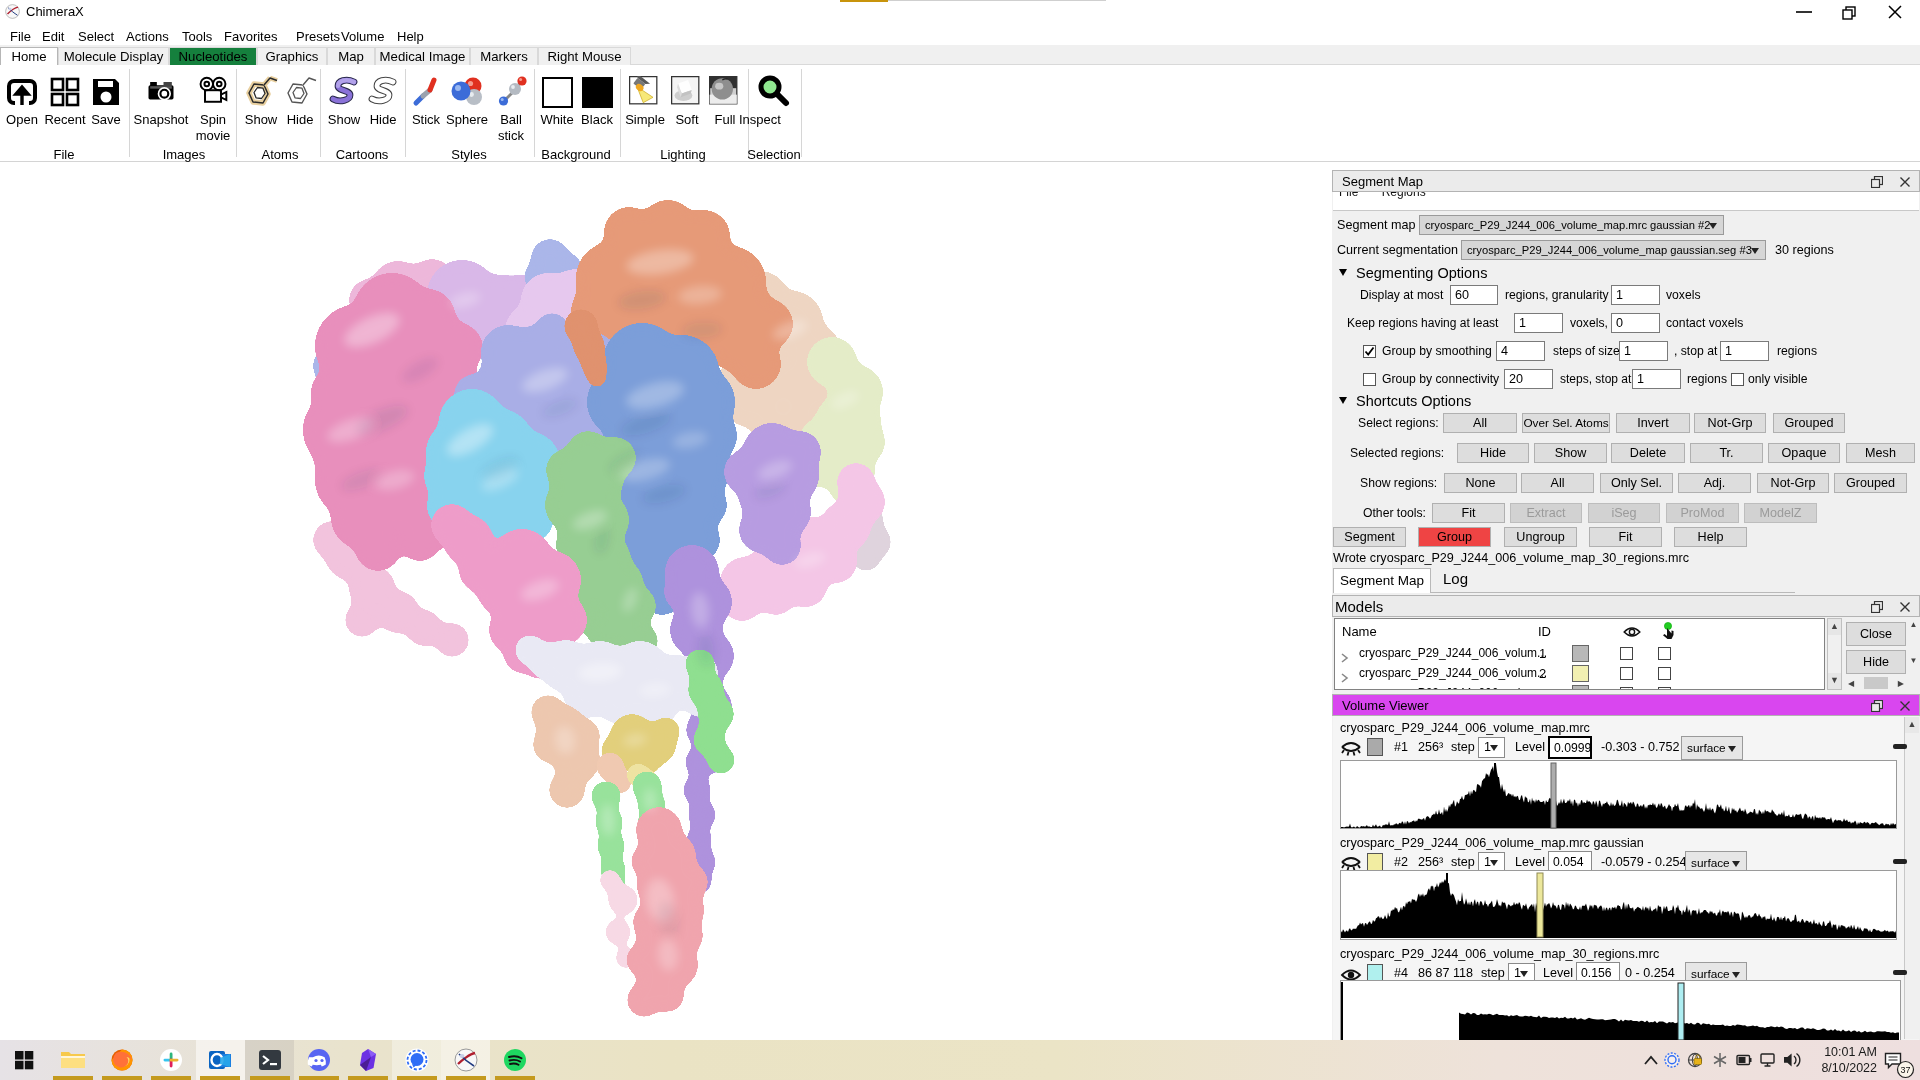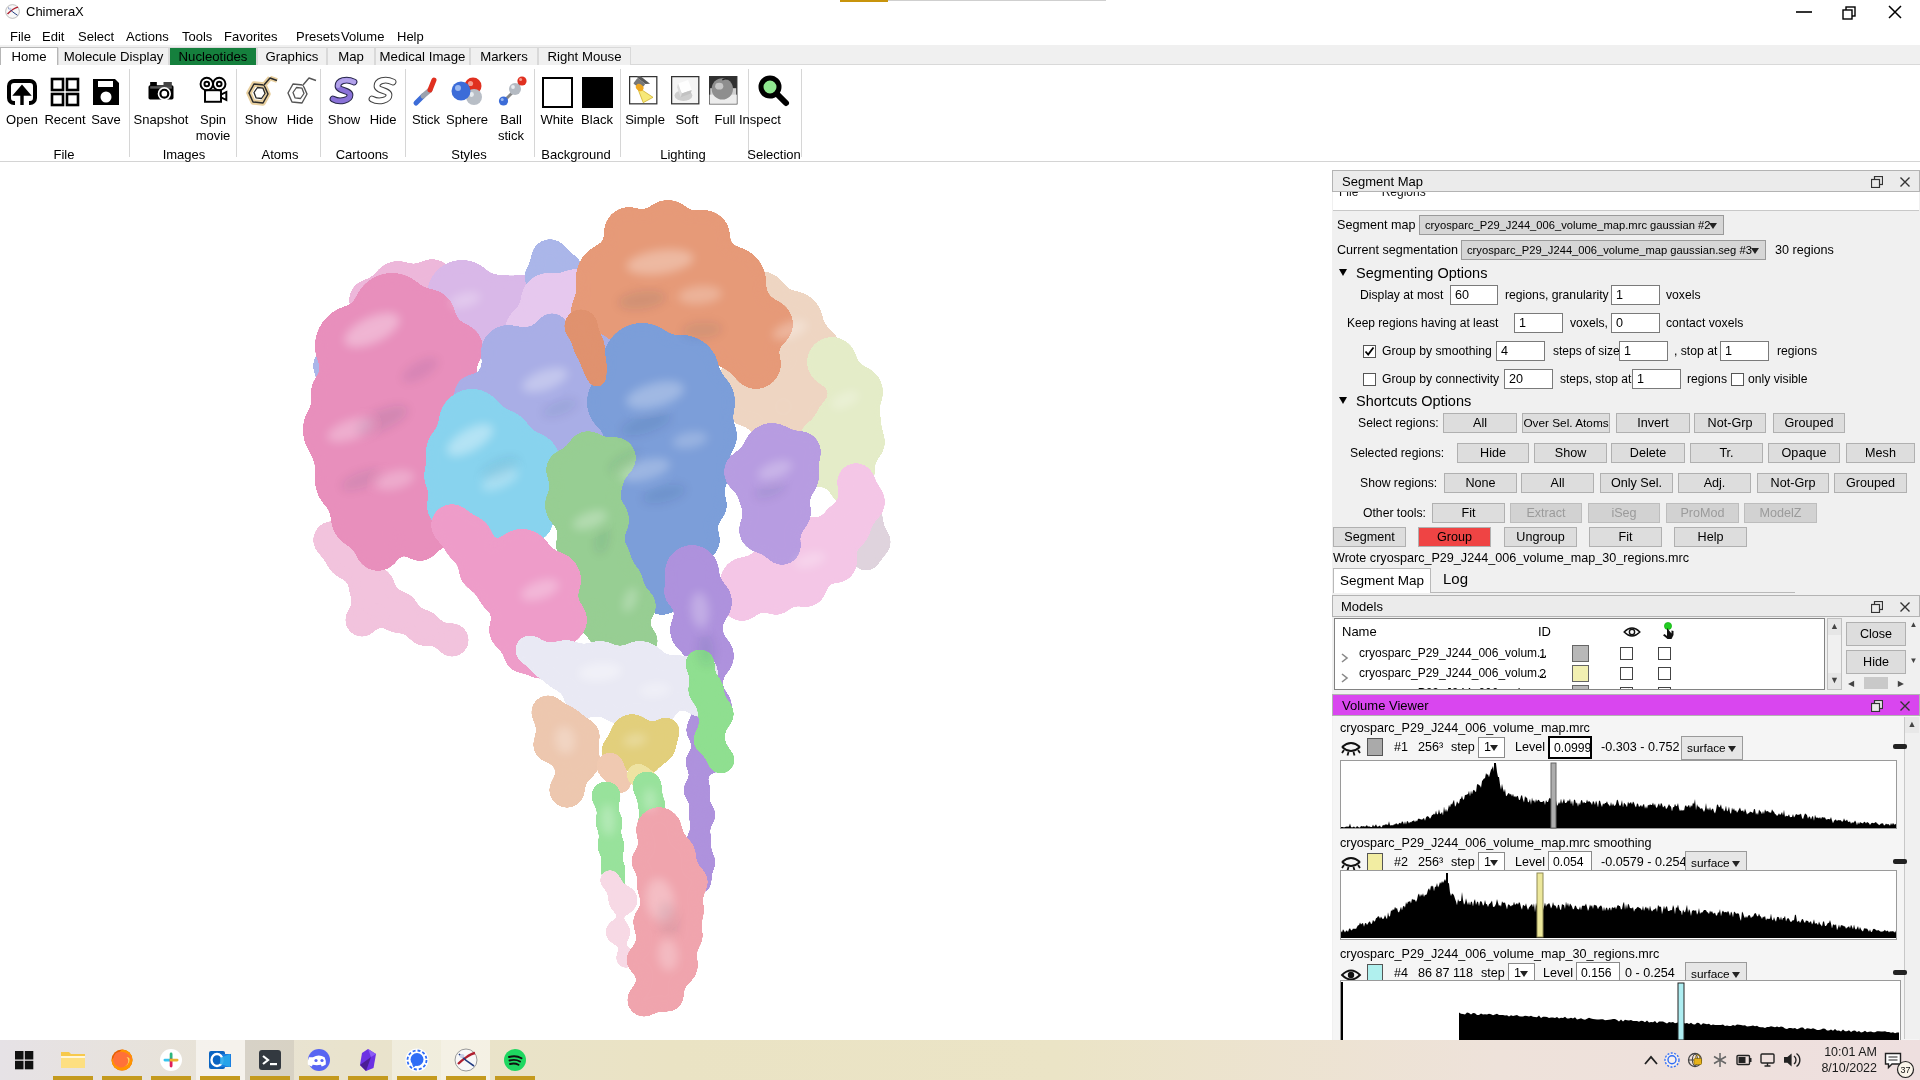--- a/index.html
+++ b/index.html
@@ -743,21 +743,21 @@
     <div style="position:absolute;left:412px;top:333px;width:73px;height:20px;background:#d2d2d2;border:1px solid #bdbdbd;color:#9b9b9b;font-size:12.6px;line-height:18px;text-align:center;white-space:nowrap">ModelZ</div>
     <div style="position:absolute;left:1px;top:357px;width:73px;height:20px;background:#ddd;border:1px solid #b0b0b0;color:#000;font-size:12.6px;line-height:18px;text-align:center;white-space:nowrap">Segment</div>
     <div style="position:absolute;left:86px;top:357px;width:73px;height:20px;background:#ef4444;border:1px solid #b0b0b0;color:#000;font-size:12.6px;line-height:18px;text-align:center;white-space:nowrap">Group</div>
     <div style="position:absolute;left:172px;top:357px;width:73px;height:20px;background:#ddd;border:1px solid #b0b0b0;color:#000;font-size:12.6px;line-height:18px;text-align:center;white-space:nowrap">Ungroup</div>
     <div style="position:absolute;left:257px;top:357px;width:73px;height:20px;background:#ddd;border:1px solid #b0b0b0;color:#000;font-size:12.6px;line-height:18px;text-align:center;white-space:nowrap">Fit</div>
     <div style="position:absolute;left:342px;top:357px;width:73px;height:20px;background:#ddd;border:1px solid #b0b0b0;color:#000;font-size:12.6px;line-height:18px;text-align:center;white-space:nowrap">Help</div>
     <div style="position:absolute;left:1px;top:381px;font-size:12.6px;white-space:nowrap;color:#000;">Wrote cryosparc_P29_J244_006_volume_map_30_regions.mrc</div>
     <div class="abs" style="left:99px;top:422px;width:364px;height:1px;background:#b9b9b9"></div>
     <div class="abs" style="left:1px;top:398px;width:98px;height:25px;background:#fff;border:1px solid #b9b9b9;border-bottom:none;font-size:13.5px;text-align:center;line-height:24px">Segment Map</div>
     <div style="position:absolute;left:111px;top:400px;font-size:15px;white-space:nowrap;color:#000000;">Log</div>
-    <div style="position:absolute;left:0px;top:425px;width:588px;height:22px;background:#ebebeb;border:1px solid #b3b3b3;font-size:13px;line-height:21px;padding-left:8px">Models<svg width="12" height="12" viewBox="0 0 12 12" style="position:absolute;right:36px;top:5px">
+    <div style="position:absolute;left:0px;top:425px;width:588px;height:22px;background:#ebebeb;border:1px solid #b3b3b3;font-size:15px;line-height:21px;padding-left:2px">Models<svg width="12" height="12" viewBox="0 0 12 12" style="position:absolute;right:36px;top:5px">
         <rect x="3.5" y="0.5" width="8" height="8" fill="#ebebeb" stroke="#333" stroke-width="1.2"></rect>
         <rect x="0.5" y="3.5" width="8" height="8" fill="#ebebeb" stroke="#333" stroke-width="1.2"></rect>
       </svg><svg width="12" height="12" viewBox="0 0 12 12" style="position:absolute;right:8px;top:5px">
         <path d="M1.5 1.5 L10.5 10.5 M10.5 1.5 L1.5 10.5" stroke="#333" stroke-width="1.4"></path>
       </svg></div>
     <div class="abs" style="left:1px;top:447px;width:586px;height:75px;background:#f0f0f0"></div>
     <div class="abs" style="left:2px;top:448px;width:491px;height:72px;background:#fff;border:1px solid #828282;overflow:hidden">
       <div style="position:absolute;left:7px;top:5px;font-size:13px">Name</div>
       <div style="position:absolute;left:203px;top:5px;font-size:13px">ID</div>
       <div style="position:absolute;left:287px;top:6px"><svg width="20" height="14" viewBox="0 0 22 16">
@@ -833,21 +833,21 @@
     <div style="position:absolute;left:216px;top:566px;width:44px;height:23px;background:#fff;border:2px solid #000;font-size:12.2px;line-height:21px;padding-left:4px">0.0999</div>
     <div style="position:absolute;left:269px;top:570px;font-size:12.6px;white-space:nowrap;color:#000;">-0.303 - 0.752</div>
     <div style="position:absolute;left:349px;top:566px;width:62px;height:24px;background:#e6e6e6;border:1px solid #9a9a9a;font-size:11.8px;line-height:22px;padding-left:5px;white-space:nowrap;overflow:hidden">surface<span style="position:absolute;right:6px;top:9px;width:0;height:0;border-left:4.5px solid transparent;border-right:4.5px solid transparent;border-top:6px solid #222"></span></div>
     <div class="abs" style="left:561px;top:574px;width:14px;height:5px;background:#222;border-radius:2px"></div>
     <svg class="abs" style="left:8px;top:590px" width="557" height="69" viewBox="0 0 557 69">
       <rect x="0.5" y="0.5" width="556" height="68" fill="#fff" stroke="#9a9a9a"></rect>
       <g transform="translate(-1340,-761)">
         <g transform="translate(0,-694)"></g>
       </g>
     </svg>
-    <div style="position:absolute;left:8px;top:666px;font-size:12.6px;white-space:nowrap;color:#000;">cryosparc_P29_J244_006_volume_map.mrc smoothing</div>
+    <div style="position:absolute;left:8px;top:666px;font-size:12.6px;white-space:nowrap;color:#000;">cryosparc_P29_J244_006_volume_map.mrc gaussian</div>
     <div class="abs" style="left:8px;top:686px"><svg width="22" height="16" viewBox="0 0 22 16">
         <path d="M2 6 Q11 14 20 6" fill="none" stroke="#111" stroke-width="1.8"></path>
         <path d="M4 9 l-2 3 M8.5 11 l-1 3.4 M13.5 11 l1 3.4 M18 9 l2 3" stroke="#111" stroke-width="1.8"></path>
         <path d="M2 6 Q11 -2 20 6" fill="none" stroke="#111" stroke-width="1.8"></path>
       </svg></div>
     <div class="abs" style="left:35px;top:683px;width:16px;height:18px;background:#f2eda2;border:1px solid #555"></div>
     <div style="position:absolute;left:62px;top:685px;font-size:12.6px;white-space:nowrap;color:#000;">#2</div>
     <div style="position:absolute;left:86px;top:685px;font-size:12.6px;white-space:nowrap;color:#000;">256³</div>
     <div style="position:absolute;left:119px;top:685px;font-size:12.6px;white-space:nowrap;color:#000;">step</div>
     <div style="position:absolute;left:146px;top:682px;width:27px;height:21px;background:#fff;border:1px solid #8a8a8a;font-size:12.6px;line-height:19px;padding-left:5px;white-space:nowrap;overflow:hidden">1<span style="position:absolute;right:6px;top:7px;width:0;height:0;border-left:4.5px solid transparent;border-right:4.5px solid transparent;border-top:6px solid #222"></span></div>

